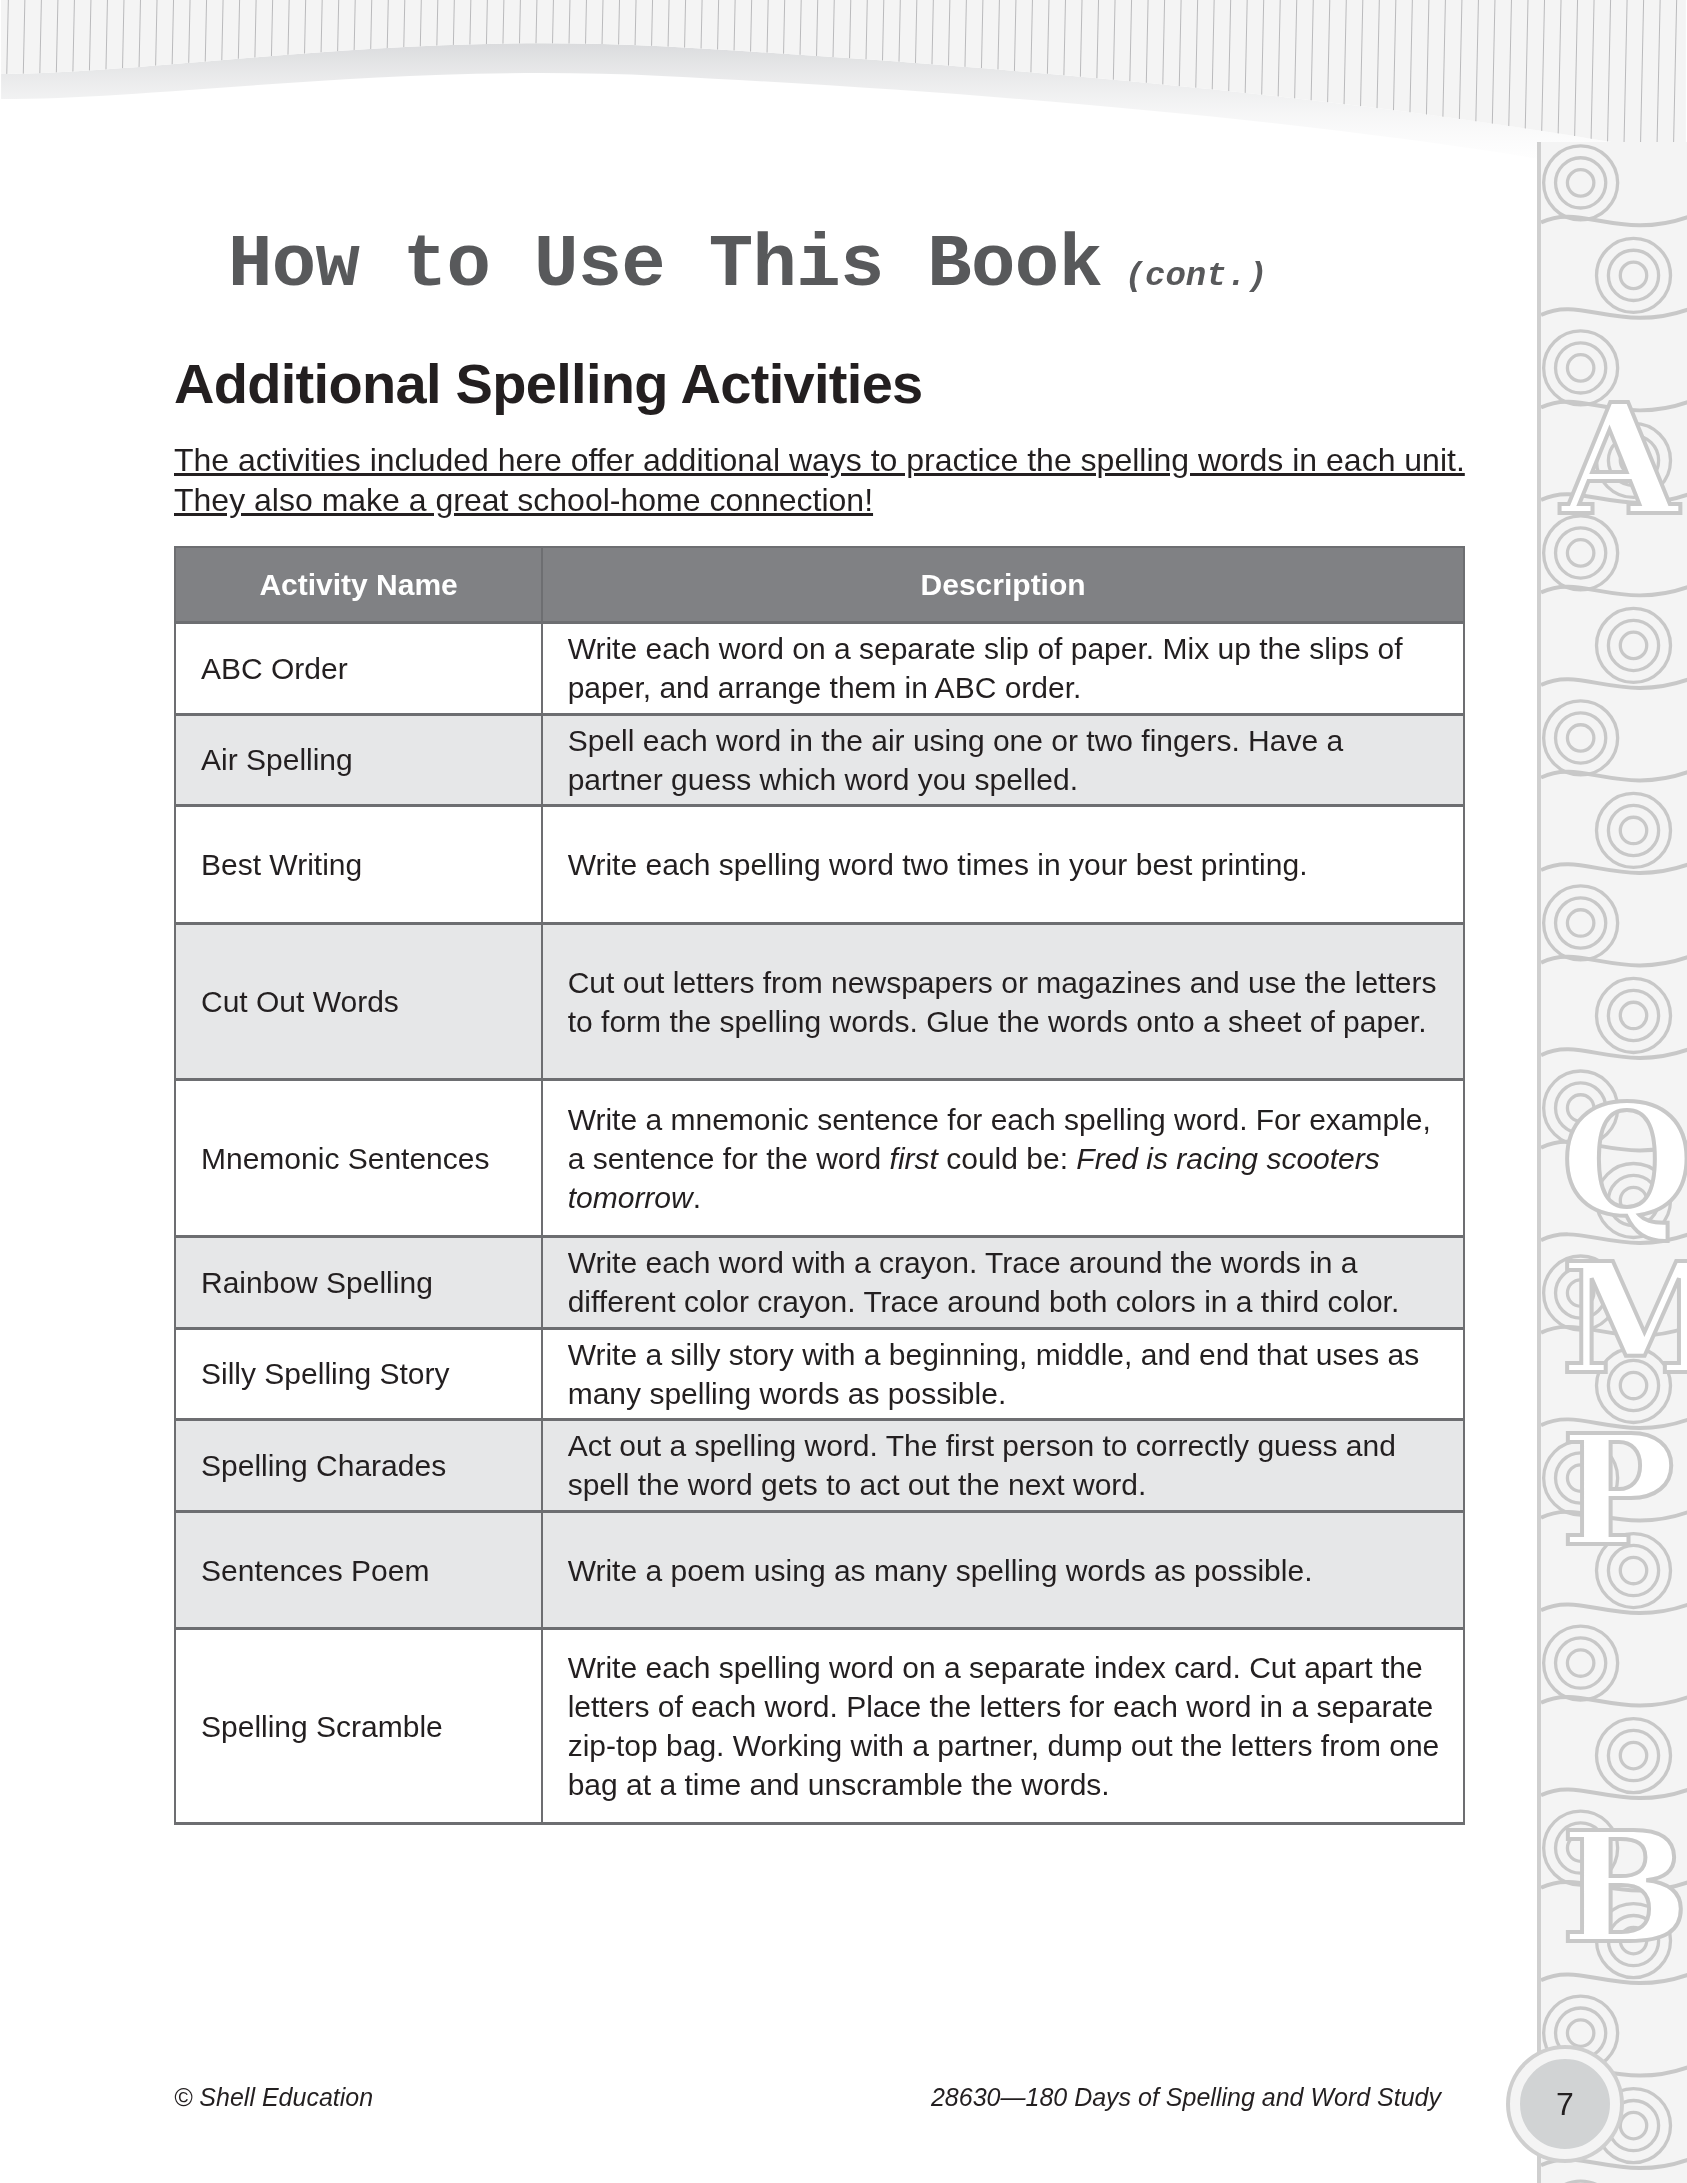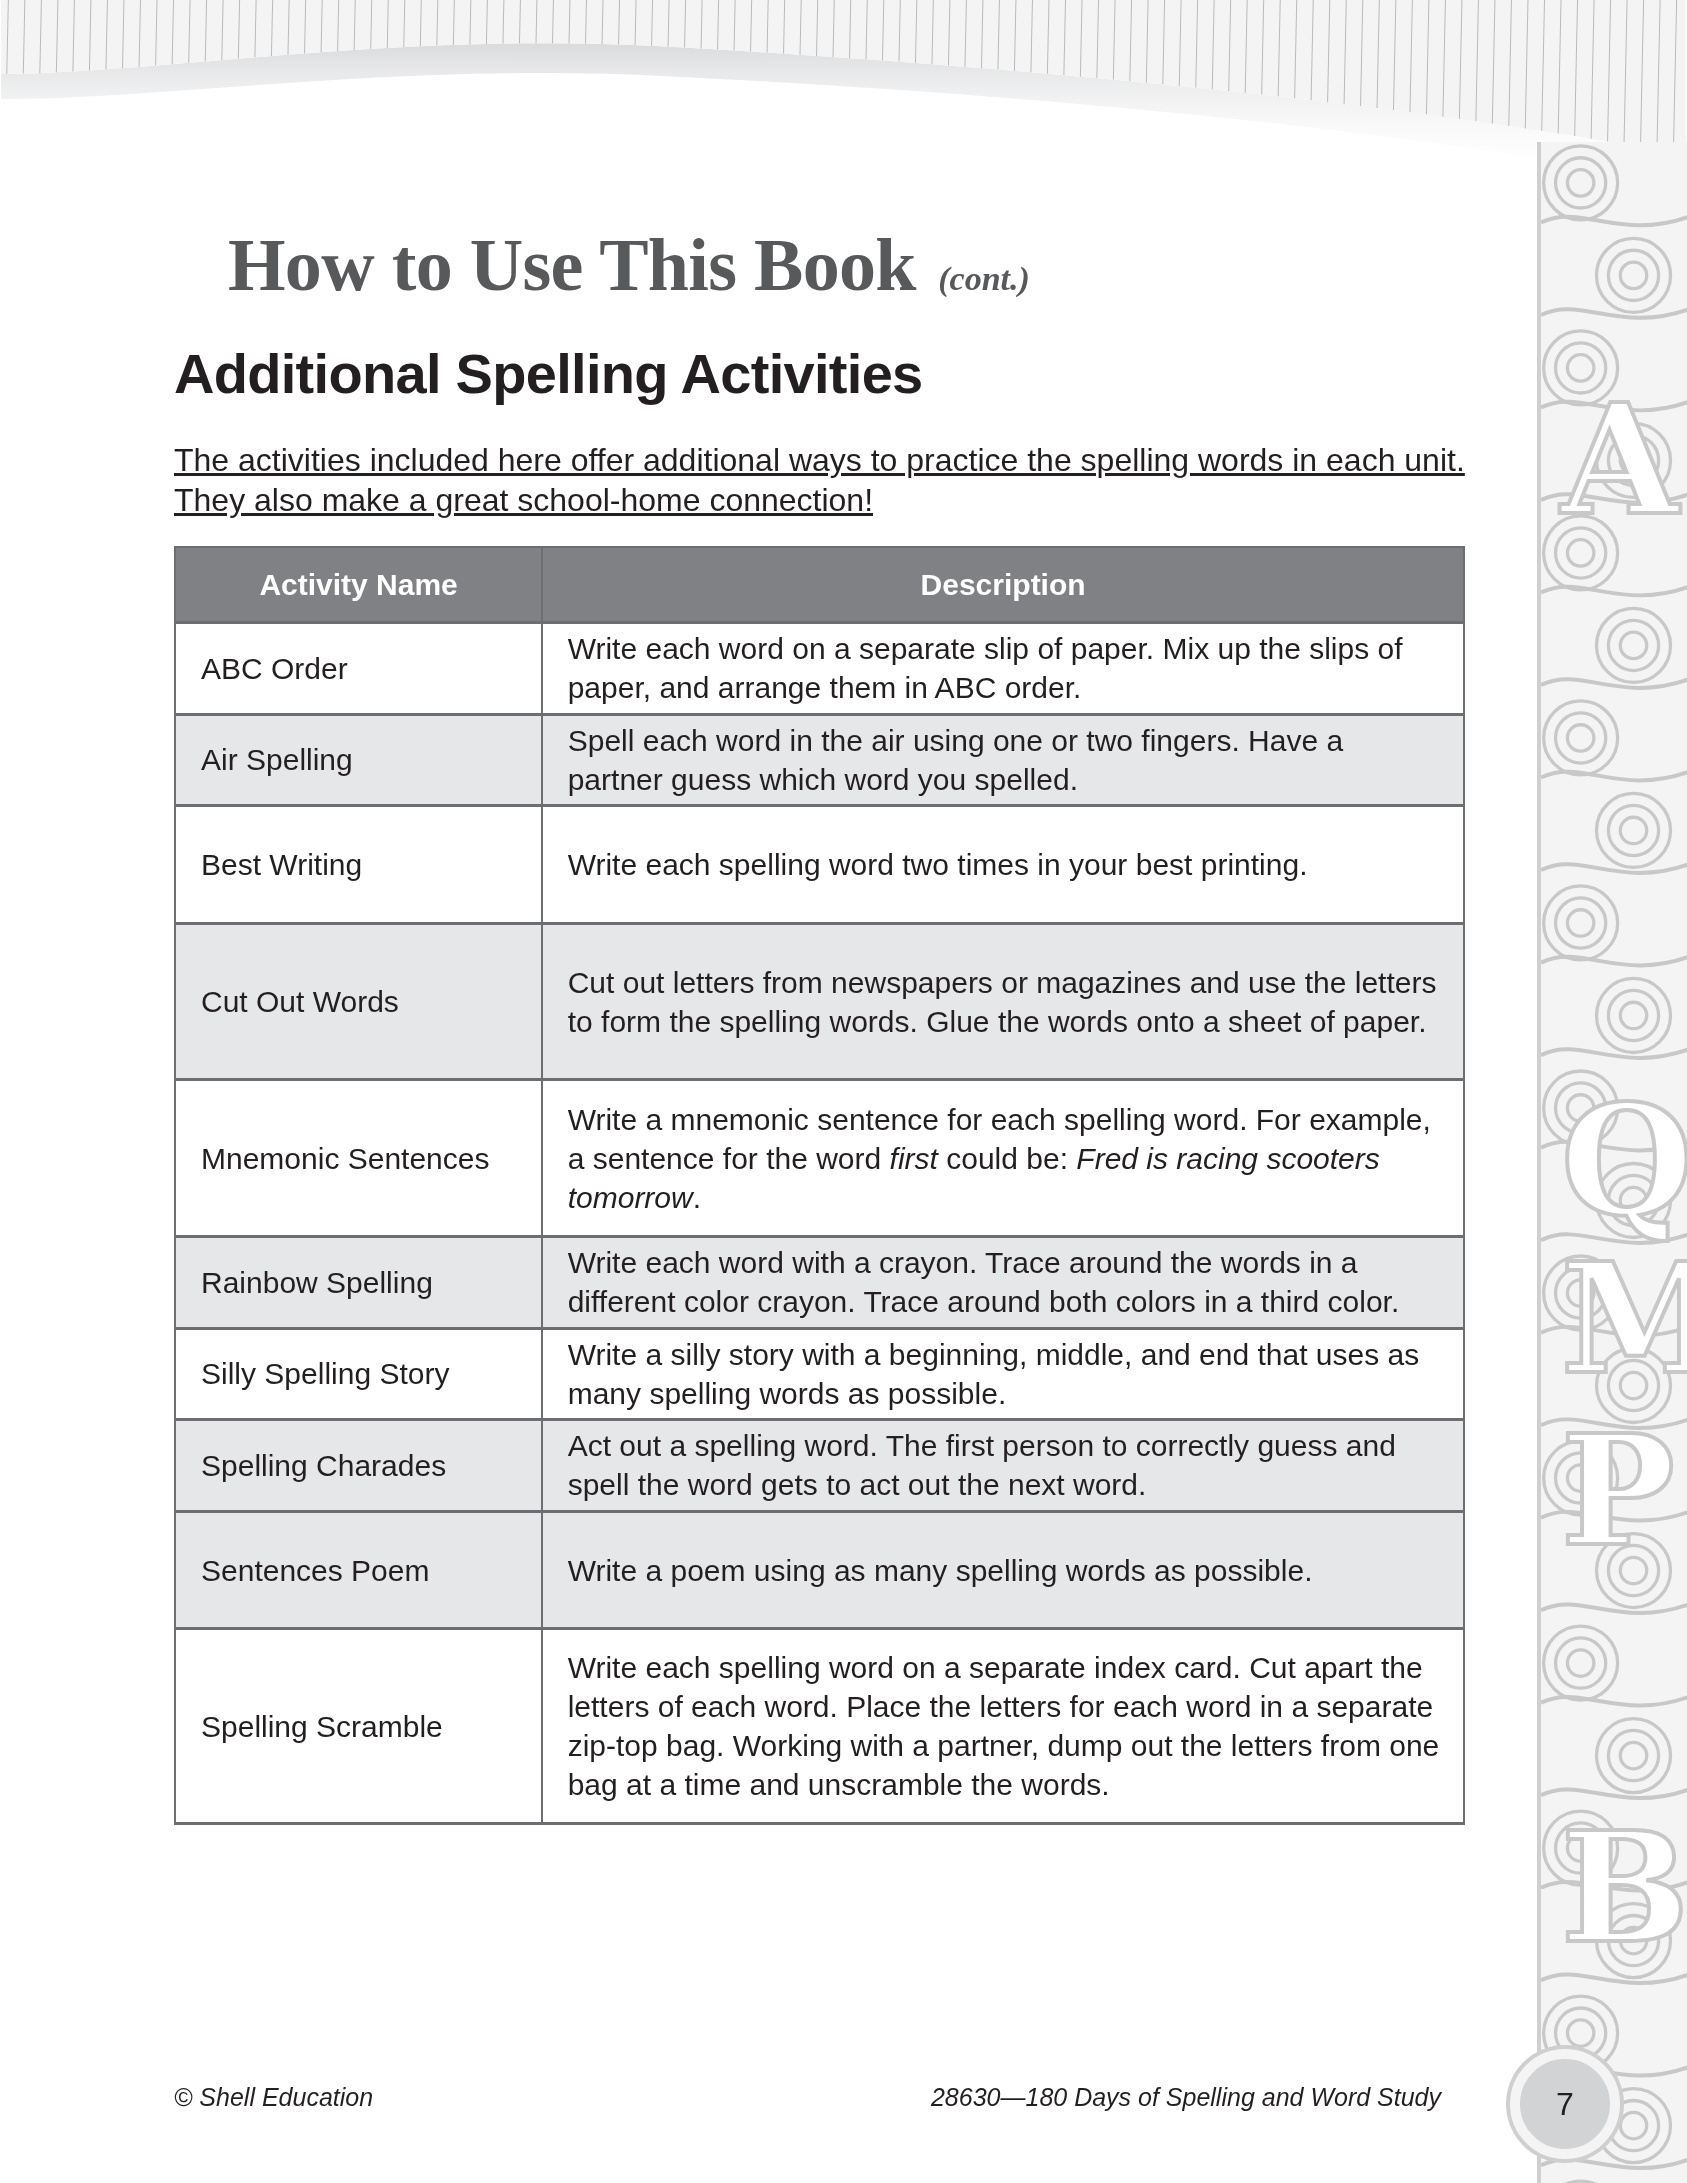--- a/index.html
+++ b/index.html
@@ -19,29 +19,29 @@
   .side-strip {
     position: absolute; left: 1537px; top: 142px; width: 150px; height: 2041px;
     background: #f4f4f4;
     border-left: 4px solid #cfcfcf;
     overflow: hidden;
   }
   .side-strip svg { position: absolute; left: 0; top: 0; }
 
   .main-title {
     position: absolute; left: 228px; top: 228px;
-    font-family: Liberation Serif, serif; font-weight: bold;
+    font-family: Liberation Mono, monospace; font-weight: bold;
     font-size: 74px; color: #58595b; letter-spacing: -0.7px;
     white-space: nowrap; line-height: 1;
   }
   .main-title .cont {
     font-size: 34px; font-style: italic; margin-left: 22.5px; letter-spacing: 0;
   }
   .section-heading {
-    position: absolute; left: 174px; top: 343px;
+    position: absolute; left: 174px; top: 353px;
     font-family: "Liberation Sans", sans-serif; font-weight: bold;
     font-size: 56px; color: #231f20; white-space: nowrap; line-height: 1.1;
     letter-spacing: -0.7px;
   }
   .intro {
     position: absolute; left: 174px; top: 440px; width: 1310px;
     font-size: 32px; line-height: 40px; color: #231f20;
   }
   .intro p { margin: 0; white-space: nowrap; text-decoration: underline; }
 

